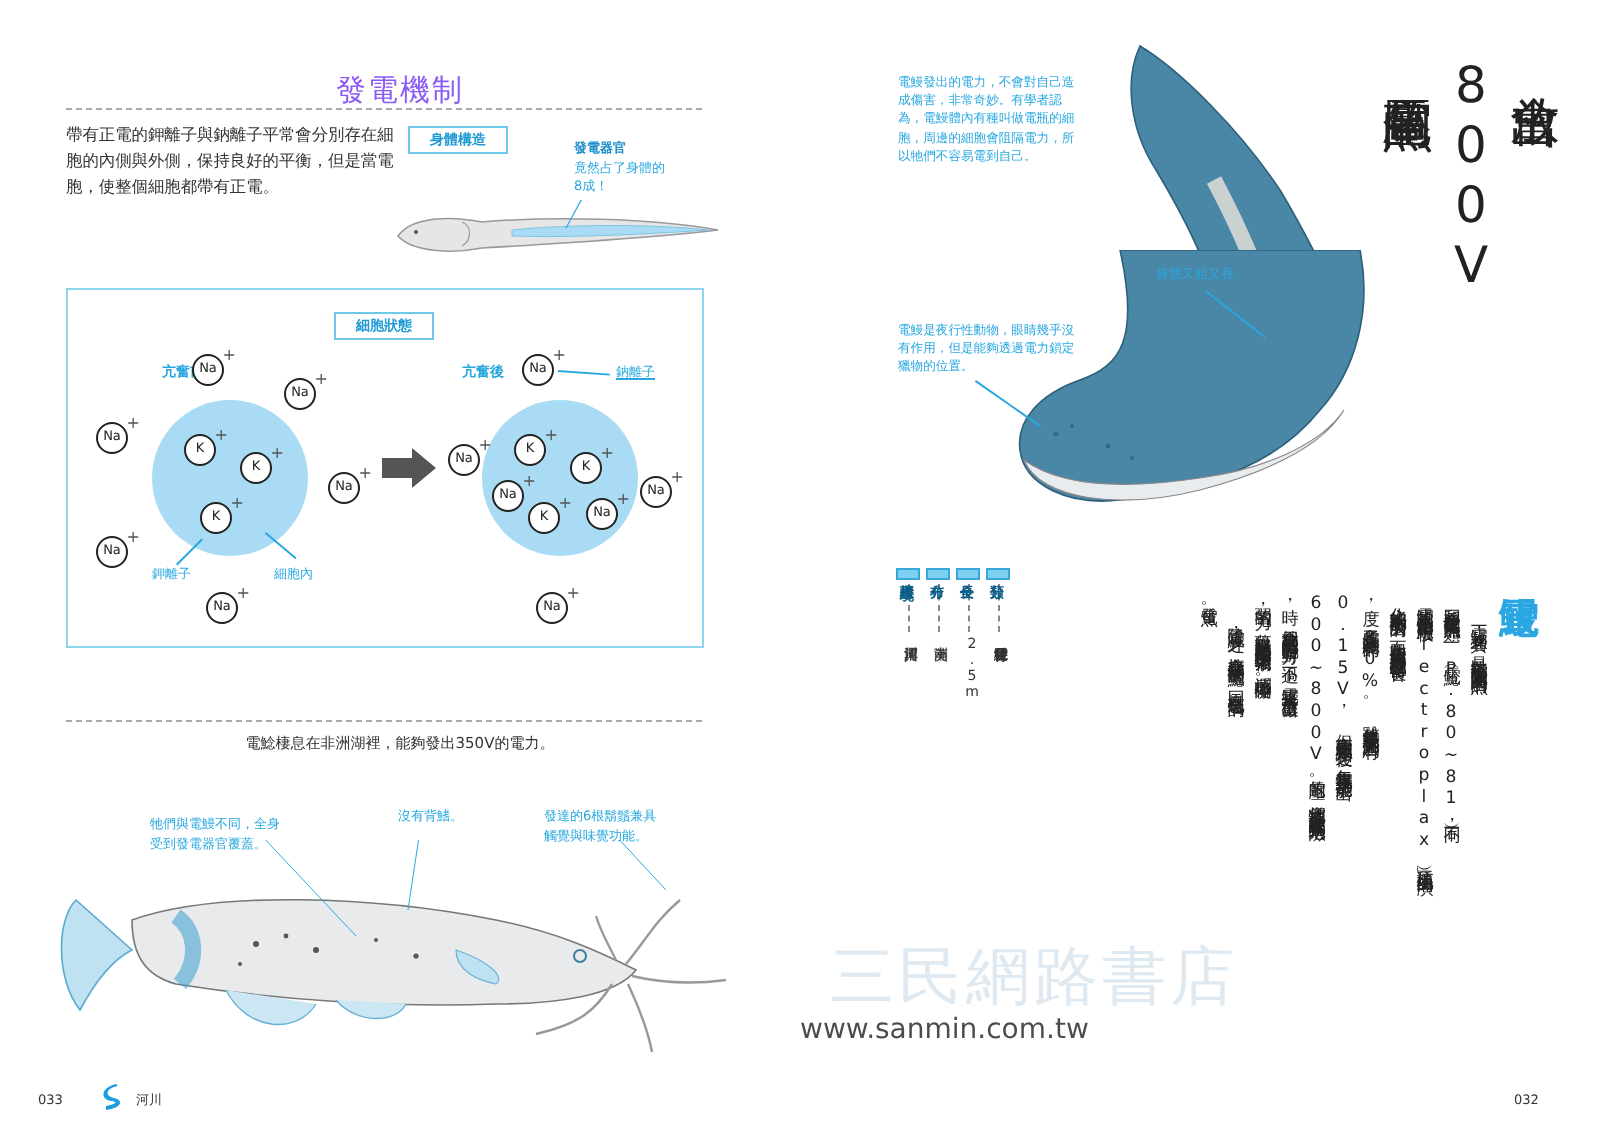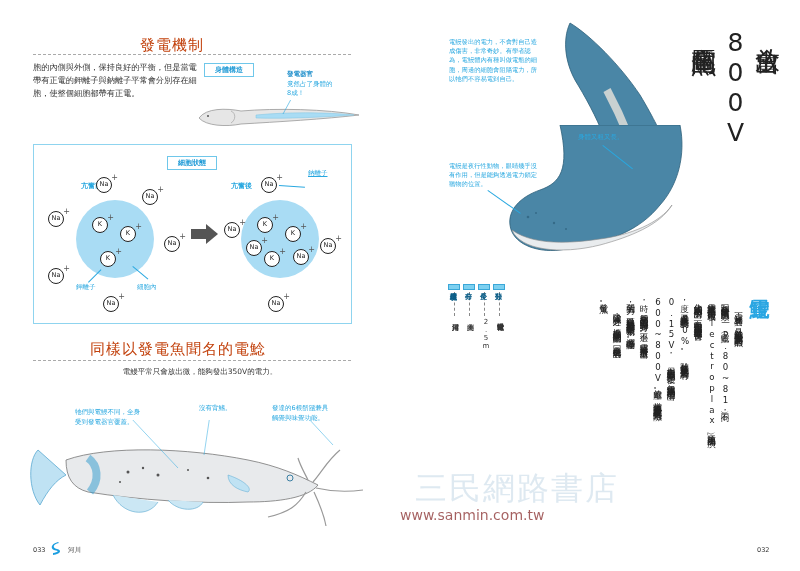--- a/index.html
+++ b/index.html
@@ -2,21 +2,21 @@
 <html><head>
 <meta charset="utf-8">
 <style>
   * { box-sizing: border-box; margin: 0; padding: 0; }
   html, body { width: 800px; height: 571px; overflow: hidden; background: #fff; }
   body { position: relative; font-family: "DejaVu Sans", sans-serif; color: #222; }
   .page { position: absolute; top: 0; height: 571px; background: #fff; }
   .page-left { left: 0; width: 400px; }
   .page-right { left: 400px; width: 400px; }
 
-  .section-title { position: absolute; font-size: 15px; color: #c2410c; letter-spacing: 1px; }
+  .section-title { position: absolute; font-size: 15px; color: #8b5cf6; letter-spacing: 1px; text-align: center; }
   .dotted-rule { position: absolute; border-top: 1px dashed #aaa; height: 0; }
 
   .body-text { position: absolute; font-size: 8.2px; line-height: 13px; color: #333; }
   .cyan { color: #29a8e0; }
   .cyan-small { position: absolute; font-size: 6.5px; line-height: 9.5px; color: #29a8e0; }
   .tag-box { position: absolute; border: 1px solid #6fc7ea; color: #1f9ad6; font-size: 7px; font-weight: bold; text-align: center; line-height: 13px; background: #fff; }
 
   .cell-frame { position: absolute; left: 33px; top: 144px; width: 319px; height: 180px; border: 1.5px solid #8fd4ef; background: #fff; }
   .cell { position: absolute; border-radius: 50%; background: #a9dcf4; }
   .ion { position: absolute; width: 16px; height: 16px; border: 1.4px solid #222; border-radius: 50%; background: #fff; font-size: 6.5px; text-align: center; line-height: 13px; color: #222; }
@@ -33,33 +33,33 @@
 
   .info-col { position: absolute; width: 12px; }
   .info-head { writing-mode: vertical-rl; text-orientation: upright; background: #7dd0f0; border: 1px solid #3aa7d8; color: #0e5f88; font-size: 7px; font-weight: bold; padding: 2px 1px; width: 12px; text-align: center; }
   .info-dots { width: 1px; height: 24px; border-left: 1px dashed #888; margin: 2px auto; }
   .info-val { writing-mode: vertical-rl; text-orientation: upright; font-size: 7px; color: #333; width: 12px; }
 
   .footer-num { position: absolute; font-size: 6.5px; color: #333; }
   .footer-section { position: absolute; font-size: 6.5px; color: #333; }
 
   .watermark { position: absolute; left: 415px; top: 467px; font-size: 32px; color: #c9dbe8; opacity: 0.6; font-family: "DejaVu Serif", serif; letter-spacing: 2px; }
-  .watermark-url { position: absolute; left: 400px; top: 507px; font-size: 14px; color: #7f1d1d; opacity: 0.7; font-family: "DejaVu Sans", sans-serif; }
+  .watermark-url { position: absolute; left: 400px; top: 507px; font-size: 14px; color: #000000; opacity: 0.7; font-family: "DejaVu Sans", sans-serif; }
 </style>
 </head>
 <body>
 
 <div class="page page-left">
 
   <div class="section-title" style="left:140px;top:36px;width:120px;">發電機制</div>
   <div class="dotted-rule" style="left:33px;top:54px;width:318px;"></div>
 
   <div class="body-text" style="left:33px;top:61px;width:165px;">
+    <div>帶有正電的鉀離子與鈉離子平常會分別存在細</div>
     <div>胞的內側與外側，保持良好的平衡，但是當電</div>
-    <div>帶有正電的鉀離子與鈉離子平常會分別存在細</div>
     <div>胞，使整個細胞都帶有正電。</div>
   </div>
 
   <div class="tag-box" style="left:204px;top:63px;width:50px;height:14px;">身體構造</div>
 
   <div class="cyan-small" style="left:287px;top:70px;width:70px;">
     <div style="font-weight:bold;color:#1f8fcb;">發電器官</div>
     <div>竟然占了身體的</div>
     <div>8成！</div>
   </div>
@@ -97,36 +97,35 @@
   <div class="cyan" style="position:absolute;left:137px;top:283px;font-size:6.5px;">細胞內</div>
   <div class="leader" style="left:88px;top:282px;width:18px;transform:rotate(-45deg);"></div>
   <div class="leader" style="left:133px;top:266px;width:20px;transform:rotate(40deg);"></div>
 
   <div class="arrow-right">
       <div class="shaft"></div>
       <div class="head"></div>
     </div>
 
   <div class="ion" style="left:261px;top:177px;"><span>Na</span><span class="plus">+</span></div>
-  <div class="cyan" style="position:absolute;left:308px;top:169px;font-size:6.5px;text-decoration:underline;">鈉離子</div>
+  <div class="cyan" style="position:absolute;left:308px;top:182px;font-size:6.5px;text-decoration:underline;">鈉離子</div>
   <div class="leader" style="left:279px;top:185px;width:26px;transform:rotate(4deg);"></div>
   <div class="ion" style="left:224px;top:222px;"><span>Na</span><span class="plus">+</span></div>
   <div class="ion" style="left:320px;top:238px;"><span>Na</span><span class="plus">+</span></div>
   <div class="ion" style="left:268px;top:296px;"><span>Na</span><span class="plus">+</span></div>
   <div class="ion" style="left:257px;top:217px;"><span>K</span><span class="plus">+</span></div>
   <div class="ion" style="left:285px;top:226px;"><span>K</span><span class="plus">+</span></div>
   <div class="ion" style="left:246px;top:240px;"><span>Na</span><span class="plus">+</span></div>
   <div class="ion" style="left:264px;top:251px;"><span>K</span><span class="plus">+</span></div>
   <div class="ion" style="left:293px;top:249px;"><span>Na</span><span class="plus">+</span></div>
 
-  <div class="section-title" style="left:90px;top:340px;width:220px;">同樣以發電魚聞名的電鯰</div>
   <div class="dotted-rule" style="left:33px;top:360px;width:318px;"></div>
 
   <div class="body-text" style="left:60px;top:366px;width:280px;text-align:center;font-size:7.5px;line-height:12px;">
-    <div>電鰻平常只會放出微，能夠發出350V的電力。</div>
+    <div>電鯰棲息在非洲湖裡，能夠發出350V的電力。</div>
   </div>
 
   <div class="cyan-small" style="left:75px;top:408px;width:90px;">
     <div>牠們與電鰻不同，全身</div>
     <div>受到發電器官覆蓋。</div>
   </div>
   <div class="cyan-small" style="left:199px;top:404px;width:50px;">沒有背鰭。</div>
   <div class="cyan-small" style="left:272px;top:404px;width:80px;">
     <div>發達的6根鬍鬚兼具</div>
     <div>觸覺與味覺功能。</div>
@@ -151,21 +150,21 @@
         <circle cx="130" cy="55" r="1.5"></circle>
       <circle cx="160" cy="50" r="1"></circle>
         <circle cx="180" cy="58" r="1.3"></circle>
         <circle cx="92" cy="62" r="1"></circle>
     </g>
     <line x1="102" y1="-3" x2="150" y2="48" stroke="#29a8e0" stroke-width="0.5"></line>
     <line x1="182" y1="-5" x2="176" y2="35" stroke="#29a8e0" stroke-width="0.5"></line>
     <line x1="280" y1="-2" x2="305" y2="25" stroke="#29a8e0" stroke-width="0.5"></line>
   </svg>
 
-  <div class="footer-num" style="left:33px;top:546px;">033</div>
+  <div class="footer-num" style="left:19px;top:546px;">033</div>
   <svg style="position:absolute;left:50px;top:542px;" width="14" height="14">
     <path d="M9 1 C3 2, 2 6, 7 7 C12 8, 11 12, 3 13 L3 11 C8 10, 9 9, 6 8.5 C0 8, 0 2, 8 0 Z" fill="#1c9ee0"></path>
   </svg>
   <div class="footer-section" style="left:68px;top:546px;">河川</div>
 </div>
 
 <div class="page page-right">
 
   <div class="cyan-small" style="left:49px;top:37px;width:110px;font-size:6.3px;line-height:9.2px;">
     <div>電鰻發出的電力，不會對自己造</div>

